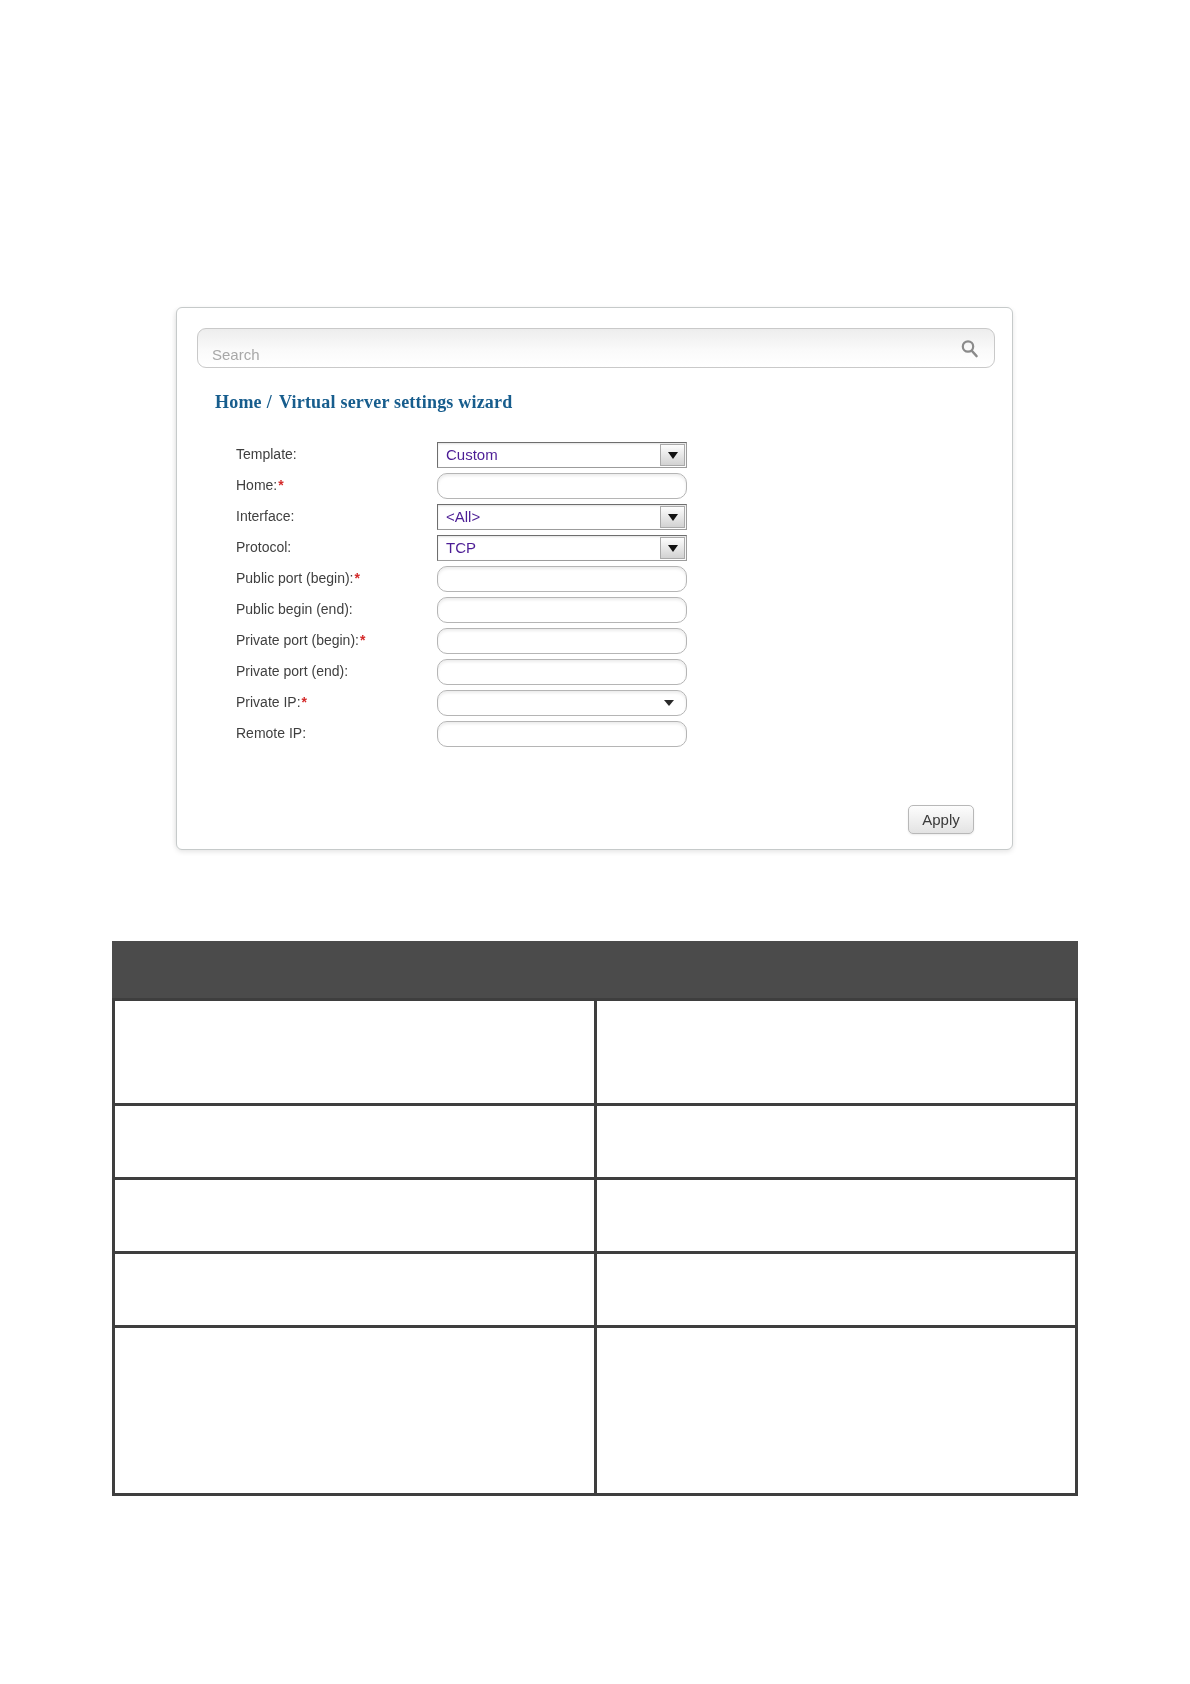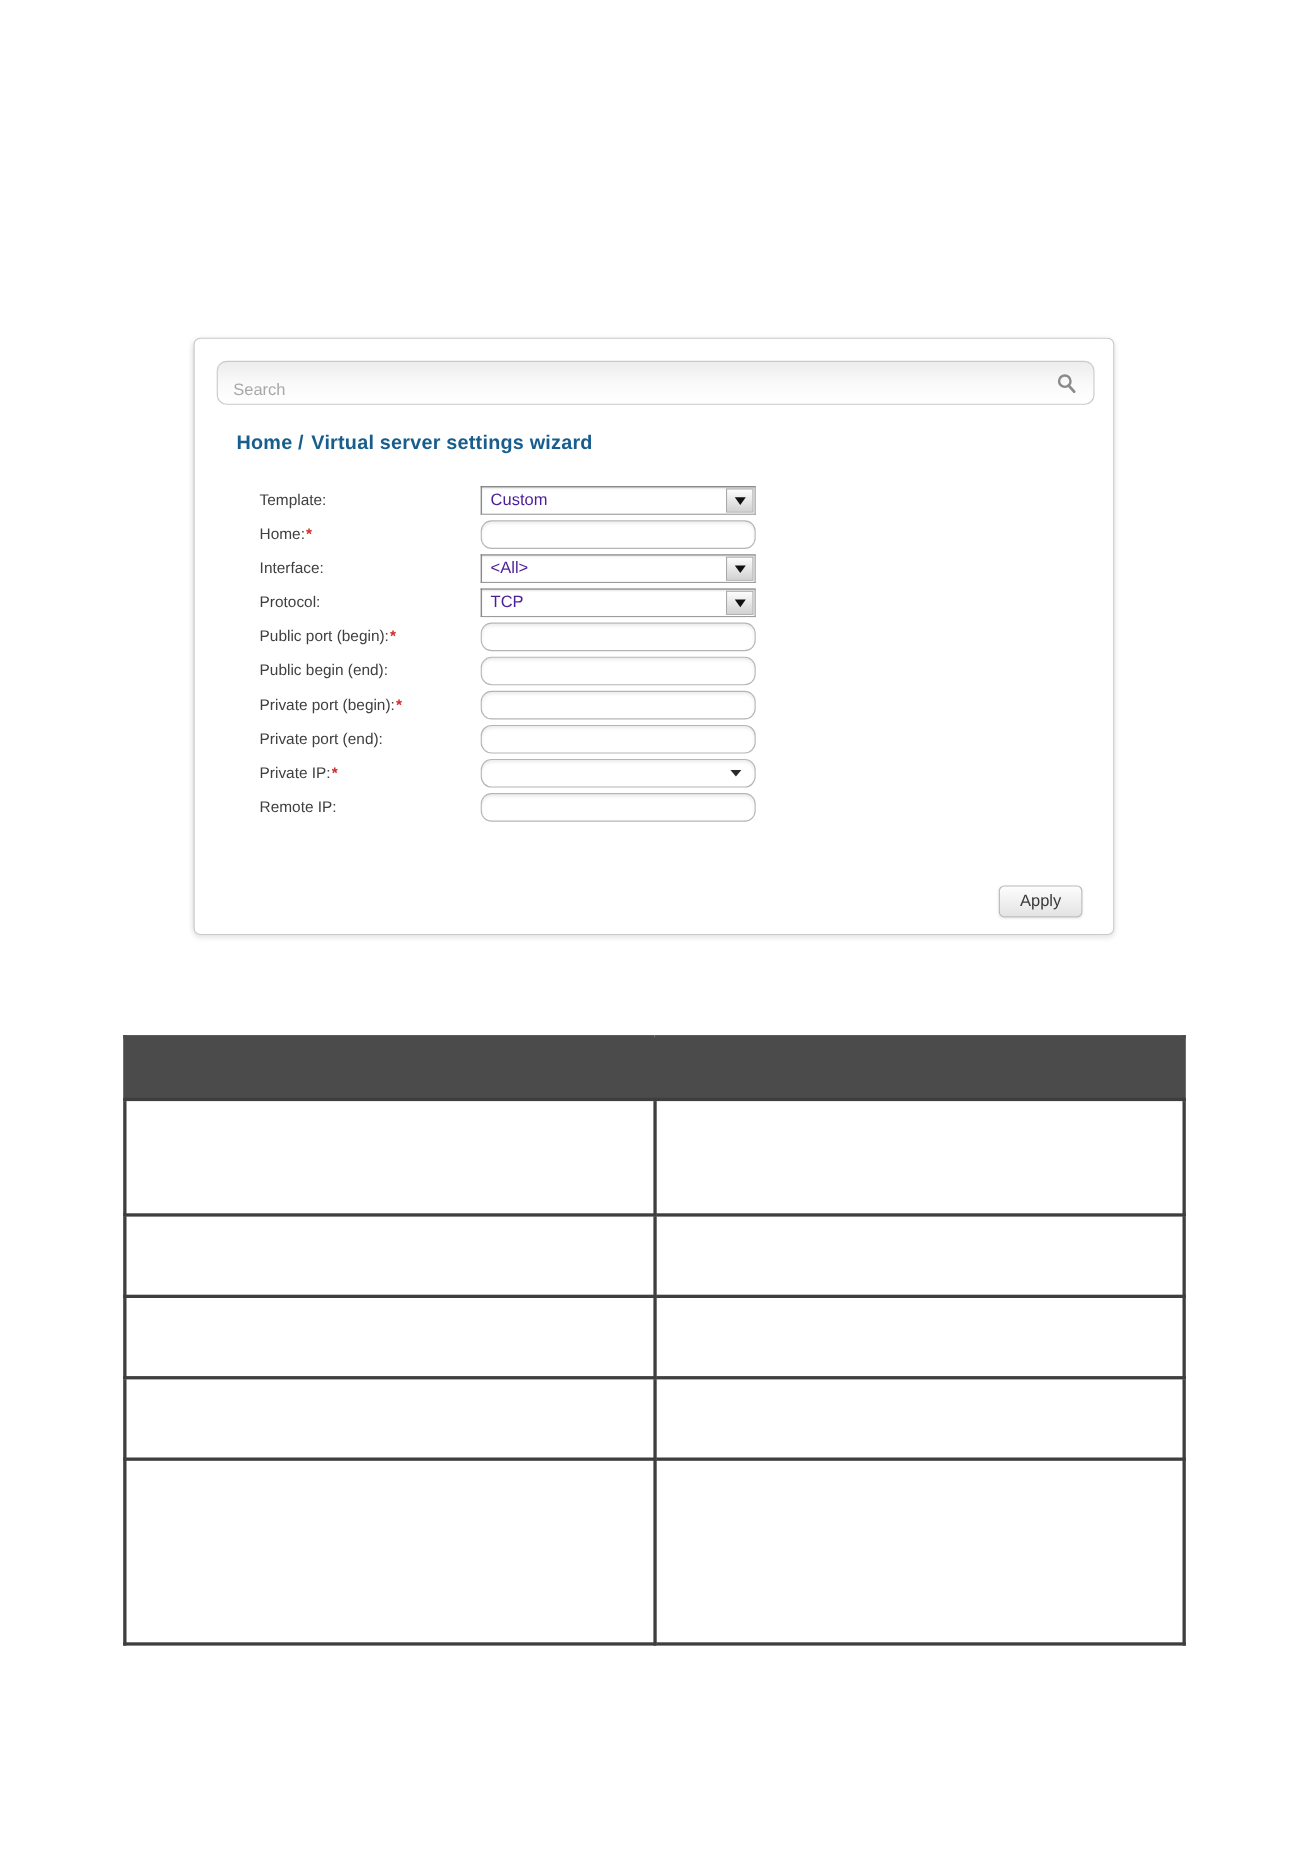--- a/index.html
+++ b/index.html
@@ -14,21 +14,21 @@
   .search-bar{position:absolute;left:20px;top:20px;width:798px;height:40px;box-sizing:border-box;
               border:1px solid #c9c9c9;border-radius:9px;
               background:linear-gradient(#ededed,#fafafa 55%,#ffffff);}
   .search-bar input{position:absolute;left:0;top:0;width:100%;height:100%;box-sizing:border-box;
               border:none;background:transparent;outline:none;padding:12px 44px 0 14px;
               font-family:"Liberation Sans",sans-serif;font-size:15px;color:#555;}
   .search-bar input::placeholder{color:#a8a8a8;opacity:1;}
   .search-icon{position:absolute;right:13px;top:9px;width:22px;height:22px;}
 
   .breadcrumb{position:absolute;left:38px;top:84px;font-size:18px;font-weight:bold;
-              color:#175d8d;letter-spacing:.2px;}
+              color:#175d8d;letter-spacing:.2px;font-family:Liberation Serif, serif;}
   .breadcrumb a{color:#175d8d;text-decoration:none;cursor:pointer;}
   .breadcrumb .sep{margin:0 7px 0 5px;}
 
   .form{position:absolute;left:0;top:133px;width:100%;}
   .frow{position:absolute;left:56px;height:31px;width:720px;}
   .frow .lbl{position:absolute;left:3px;top:5px;font-size:14px;color:#3f3f3f;}
   .frow .req{color:#d42a2a;font-weight:bold;margin-left:1px;}
   .ctrl{position:absolute;left:204px;top:1px;width:250px;box-sizing:border-box;}
 
   .select{height:26px;background:#fff;position:relative;cursor:pointer;
@@ -46,21 +46,21 @@
       background:#fff;box-shadow:inset 0 2px 3px rgba(0,0,0,.08);outline:none;
       font-family:"Liberation Sans",sans-serif;font-size:15px;color:#222;padding:0 10px;}
 
   .combo{height:26px;border:1px solid #b5b5b5;border-radius:10px;background:#fff;position:relative;
          box-shadow:inset 0 2px 3px rgba(0,0,0,.08);cursor:pointer;}
   .combo .val{position:absolute;left:10px;top:0;line-height:24px;font-size:15px;color:#222;}
   .combo .tri2{position:absolute;right:12px;top:9px;width:0;height:0;
          border-left:5px solid transparent;border-right:5px solid transparent;
          border-top:6px solid #2a2a2a;}
 
-  .apply{position:absolute;left:731px;top:497px;width:76px;height:29px;
+  .apply{position:absolute;left:731px;top:497px;width:66px;height:29px;
          border:1px solid #b8b8b8;border-radius:5px;cursor:pointer;
          background:linear-gradient(#fdfdfd,#e3e3e3);
          box-shadow:0 1px 2px rgba(0,0,0,.08);
          font-family:"Liberation Sans",sans-serif;font-size:15px;color:#3a3a3a;}
 
   
   .ptable{position:absolute;left:112px;top:941px;width:966px;border-collapse:collapse;
           table-layout:fixed;}
   .ptable td{border:3px solid #3e3e3e;background:#ffffff;padding:0;}
   .ptable tr.hdr td{background:#4b4b4b;border-color:#4b4b4b #4b4b4b #3e3e3e #4b4b4b;height:54px;}

